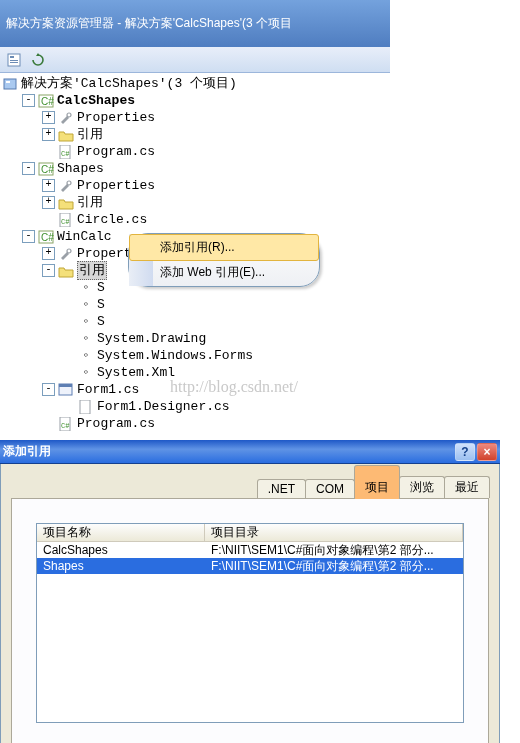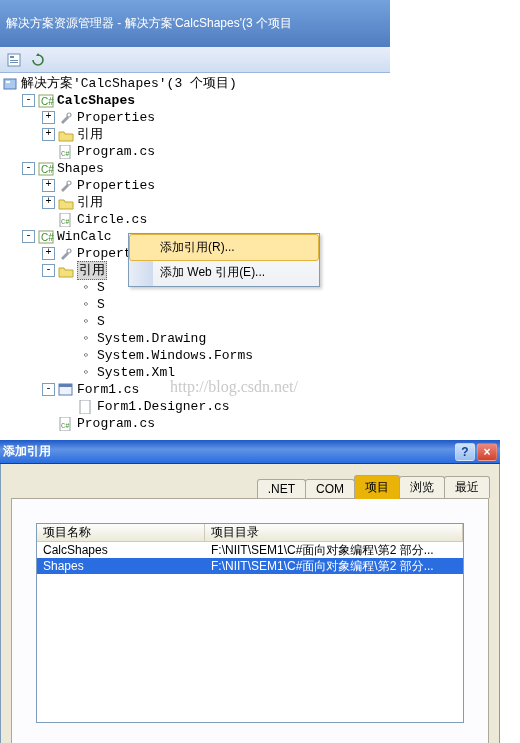--- a/index.html
+++ b/index.html
@@ -63,21 +63,21 @@
     color:#fff; display:flex; align-items:center; padding:0 3px;
     border-bottom:1px solid #133f8e;
   }
   .dlg-title .t { flex:1; font-weight:bold; font-size:12px; }
   .dlg-btn { width:20px; height:18px; border:1px solid #fff3; background:linear-gradient(#cfe1fb,#9cc0f0); border-radius:3px; display:flex;align-items:center;justify-content:center; margin-left:2px; }
   .dlg-btn.close { background:linear-gradient(#ed8a7f,#d1422c); }
   .dlg-body { padding: 14px 10px 10px 10px; background:#ece9d8; border:1px solid #7f9db9; border-top:none; }
   
   .tabstrip { display:flex; align-items:flex-end; height:20px; margin-left:6px;justify-content:flex-end; }
   .tab { padding: 2px 10px; background:#f3f1e5; border:1px solid #aca899; border-bottom:none; border-radius:3px 3px 0 0; margin-right:-1px; font-size:12px; }
-  .tab.active { background:#eab308; position:relative; top:1px; padding-top:3px; padding-bottom:3px; z-index:1; }
+  .tab.active { background:#fdba74; position:relative; top:1px; padding-top:13px; padding-bottom:3px; z-index:1; }
   .tabpanel { border:1px solid #aca899; background:#fcfcfe; padding:24px; }
   .listview { border:1px solid #7f9db9; background:#fff; height: 200px; font-size:12px; font-family:"SimSun",sans-serif; }
   .lv-head { display:flex; background:linear-gradient(#fdfdfd,#ece9d8); border-bottom:1px solid #cfcabb; height:18px; align-items:center; }
   .lv-head div { padding:0 6px; border-right:1px solid #cfcabb; }
   .lv-row { display:flex; height:16px; align-items:center; }
   .lv-row div { padding:0 6px; overflow:hidden; white-space:nowrap; text-overflow:ellipsis; }
   .lv-row.sel { background:#2a6de0; color:#fff; }
   .col1 { width:168px; }
   .col2 { flex:1; }
   .dlg-buttons { display:flex; justify-content:flex-end; gap:8px; margin-top:6px; }
@@ -284,21 +284,21 @@
       <span class="ico">
           <svg width="16" height="14">
             <rect x="2" y="0" width="10" height="14" fill="#fff" stroke="#9aa0a7"></rect>
             <text x="3" y="11" font-size="7" fill="#3e8f2d">C#</text>
           </svg>
         </span>
       <span class="label">Program.cs</span>
     </div>
   </div>
 
-  <div class="ctxmenu" style="left:128px; top:233px; width:192px;">
+  <div class="ctxmenu" style="left:128px; top:233px; width:192px;border-radius:20px;">
     <div class="gutter"></div>
     <div class="ctxitem hov">
       <span>添加引用(R)...</span>
     </div>
     <div class="ctxitem">
       <span>添加 Web 引用(E)...</span>
     </div>
   </div>
 
   <div class="watermark" style="left:170px; top:378px;">http://blog.csdn.net/</div>

